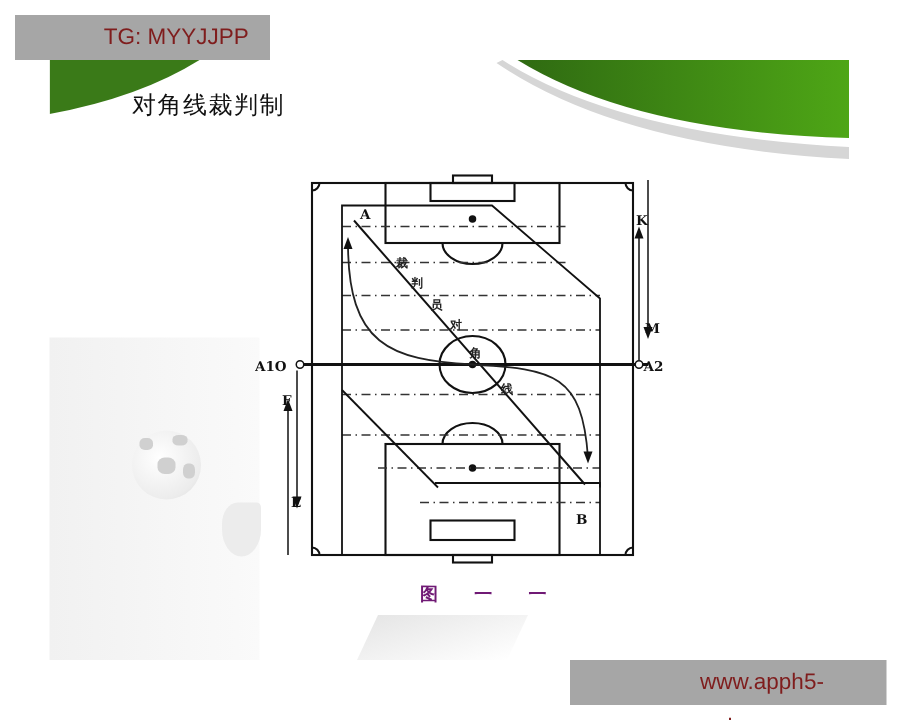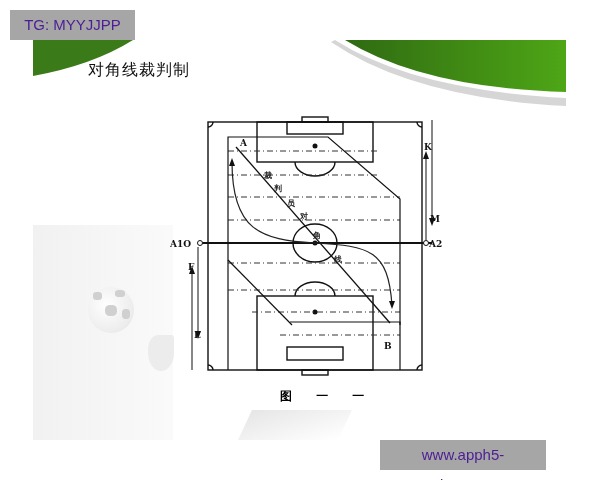--- a/index.html
+++ b/index.html
@@ -12,23 +12,23 @@
   .faded-left { position:absolute; left:33px; top:225px; width:140px; height:215px;
                 background:linear-gradient(90deg,#f1f1f1,#fafafa); }
   .ball { position:absolute; left:88px; top:287px; width:46px; height:46px; border-radius:50%;
           background:radial-gradient(circle at 40% 40%, #ffffff 0%, #ececec 70%, #d8d8d8 100%); }
   .ball .patch { position:absolute; background:#d0d0d0; border-radius:40%; }
   .hand { position:absolute; left:148px; top:335px; width:26px; height:36px; background:#ececec;
           border-radius:40% 10% 50% 50%; }
   .bottom-shadow { position:absolute; left:245px; top:410px; width:100px; height:30px;
                    background:linear-gradient(160deg, #e6e6e6, #ffffff); transform:skewX(-25deg); }
   .diagram { position:absolute; left:170px; top:100px; width:280px; height:300px; }
-  .caption { position:absolute; left:280px; top:388px; font-size:12px; color:#000000; letter-spacing:10px;
+  .caption { position:absolute; left:280px; top:388px; font-size:12px; color:#701a75; letter-spacing:10px;
              font-family:"DejaVu Serif", serif; font-weight:bold; }
-  .tag { position:absolute; background:#a6a6a6; color:#4c1d95; font-family:"Liberation Sans", sans-serif; }
+  .tag { position:absolute; background:#a6a6a6; color:#7f1d1d; font-family:"Liberation Sans", sans-serif;padding-left:45px; }
   .tag-tg { left:10px; top:10px; width:125px; height:30px; line-height:30px; font-size:15px; text-align:center; }
   .tag-url { left:380px; top:440px; width:166px; height:30px; line-height:30px; font-size:15px; text-align:center; }
 </style>
 </head>
 <body>
 
 <div class="slide">
   <svg class="green-top" viewBox="0 0 533 100" width="533" height="100">
     <defs>
       <linearGradient id="g1" x1="0" x2="1" y1="0" y2="0">

